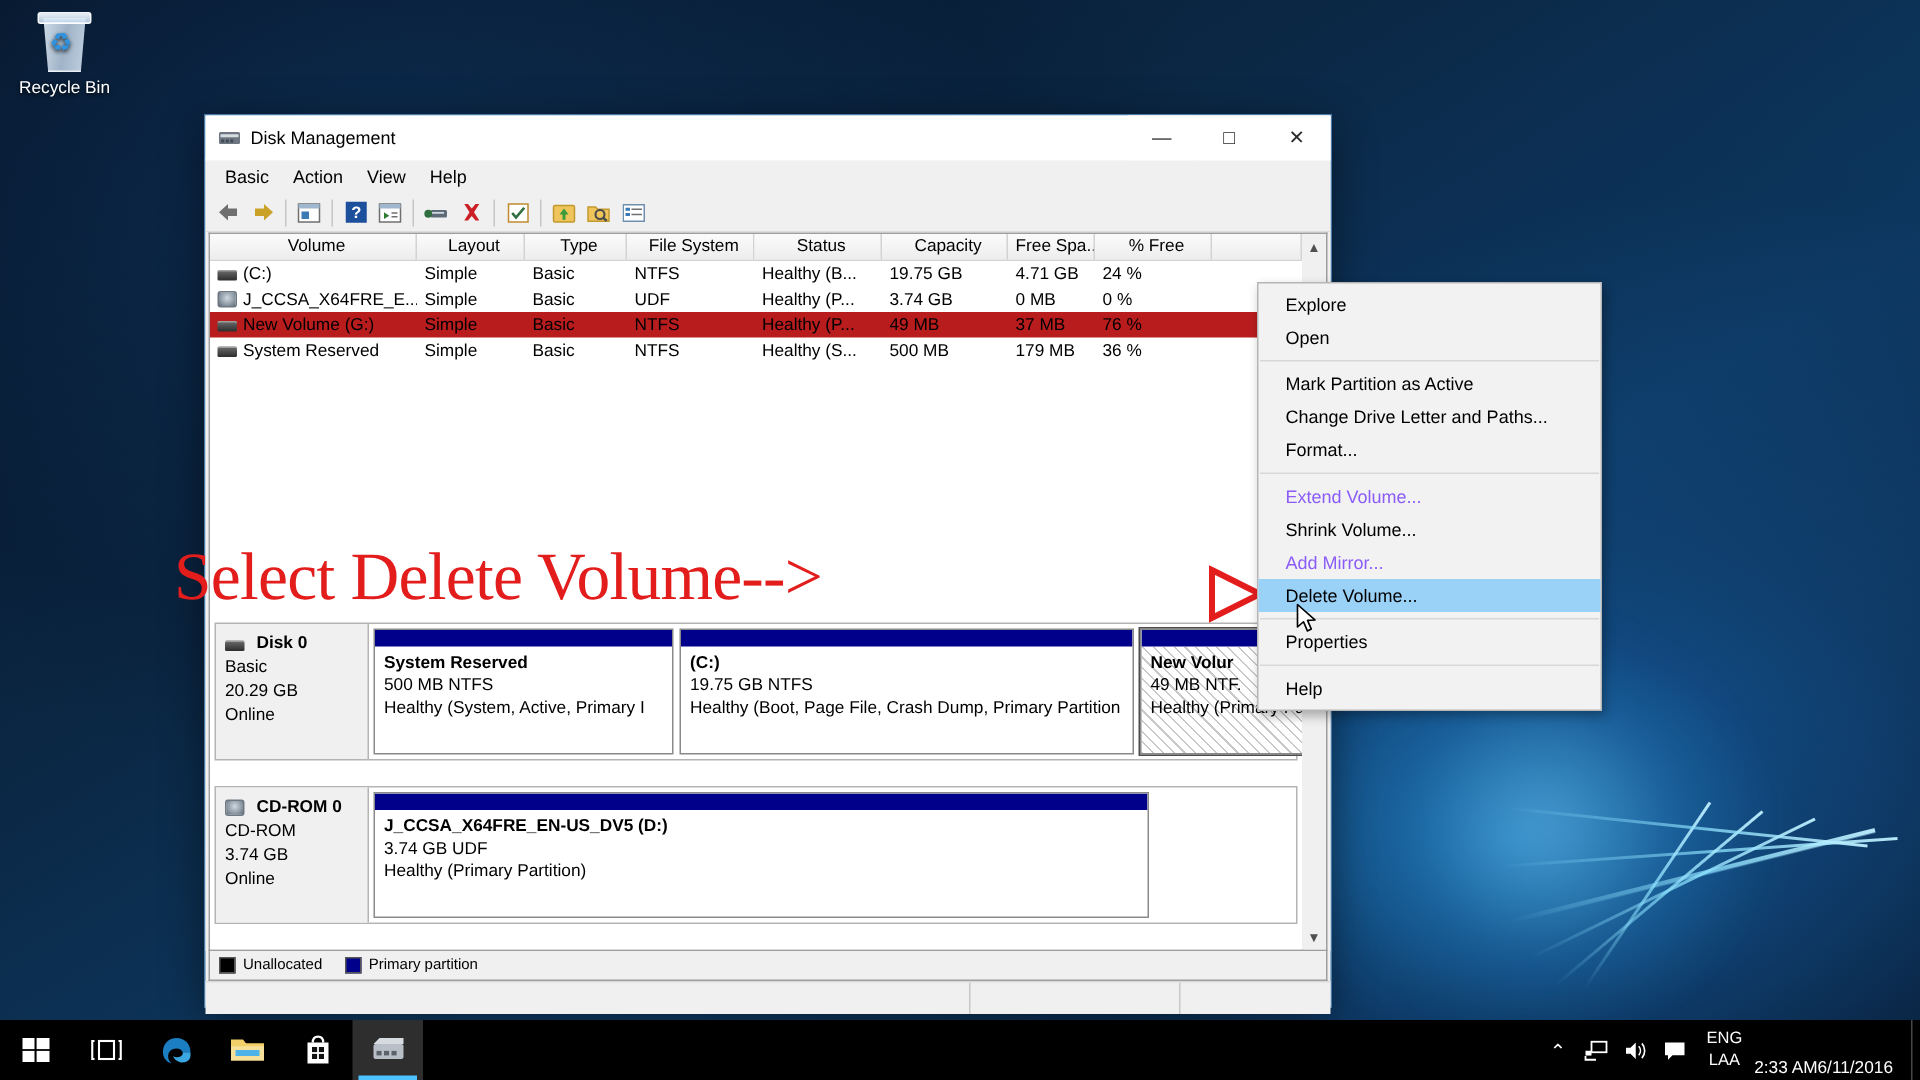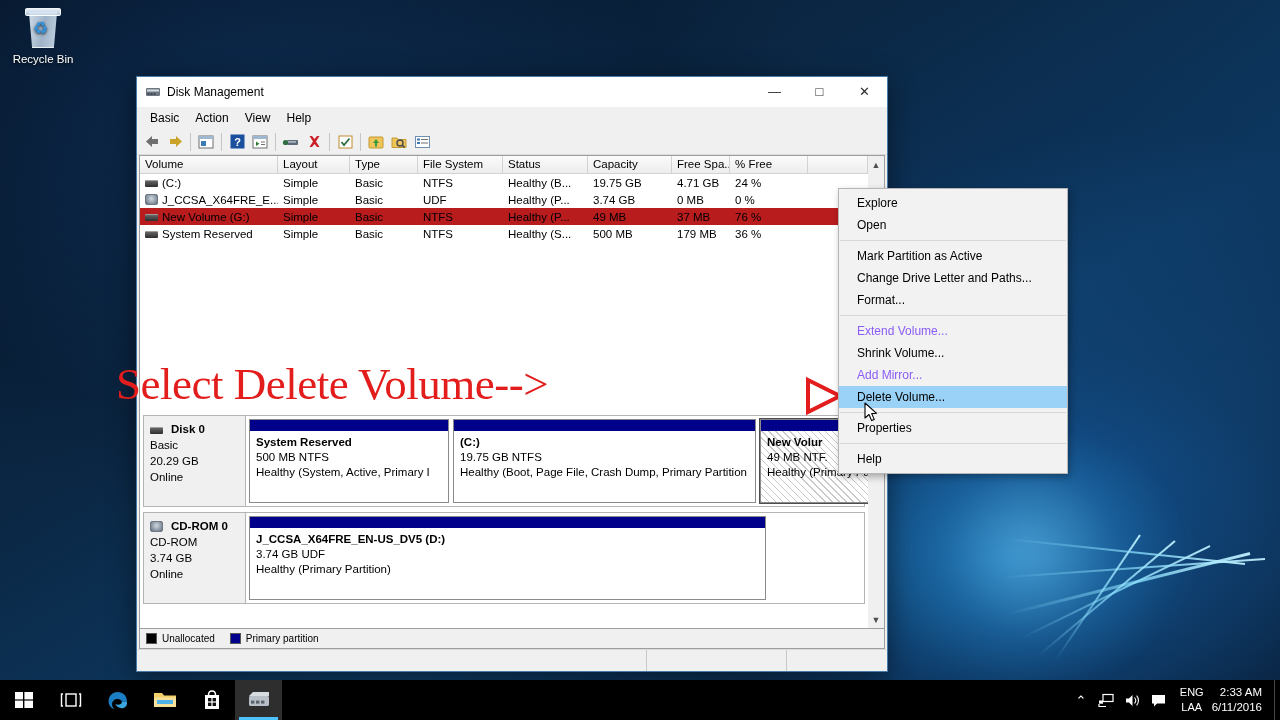--- a/index.html
+++ b/index.html
@@ -122,21 +122,21 @@
   .vscroll {
     width: 17px; background: #f0f0f0; border: 1px solid #9e9e9e; border-left: none;
     display: flex; flex-direction: column; justify-content: space-between; align-items: center;
   }
   .sc-arrow {
     width: 15px; height: 17px; display: flex; align-items: center; justify-content: center;
     color: #505050; font-size: 9px; background: #f0f0f0;
   }
 
   
-  .vol-table { height: 255px; display: flex; flex-direction: column; background: #fff; flex: none; }
+  .vol-table { height: 255px; display: flex; flex-direction: column; background: #fff; flex: none; text-align: center; }
   .vt-head { display: flex; height: 18px; background: #f0f0f0; border-bottom: 1px solid #d3d3d3; }
   .vt-th {
     font-size: 11.5px; color: #000; padding: 2px 0 0 5px;
     border-right: 1px solid #d3d3d3; overflow: hidden; white-space: nowrap;
     background: linear-gradient(180deg,#fbfbfb,#ededed);
   }
   .vt-row { display: flex; height: 17px; align-items: center; }
   .vt-row.selected { background: #b91c1c; }
   .vt-td {
     font-size: 11.5px; color: #000; padding-left: 5px; overflow: hidden; white-space: nowrap;
@@ -149,21 +149,21 @@
     box-shadow: inset 0 1px 0 rgba(255,255,255,0.35);
   }
   .ico-cd {
     background: radial-gradient(circle at 50% 40%, #cfd8e0 0%, #8e9aa6 60%, #5f6b77 100%);
     border-radius: 2px; height: 11px; border: 1px solid #6d7883;
   }
 
   
   .gfx { flex: 1; background: #fff; padding: 4px 3px 0 3px; overflow: hidden; }
   .disk-row {
-    display: flex; border: 1px solid #b4b4b4; background: #fff; margin-bottom: 5px; height: 92px;
+    display: flex; border: 1px solid #b4b4b4; background: #fff; margin-bottom: 17px; height: 92px;
   }
   .disk-info {
     width: 102px; flex: none; border-right: 1px solid #b4b4b4; padding: 5px 6px;
     background: #f0f0f0; font-size: 11.5px; color: #000; line-height: 16px;
   }
   .disk-title { font-weight: bold; display: flex; align-items: center; gap: 4px; }
   .disk-parts { flex: 1; display: flex; padding: 3px; gap: 4px; }
   .part {
     border: 1px solid #8a8a8a; background: #fff; display: flex; flex-direction: column;
     overflow: hidden; position: relative;
@@ -227,21 +227,21 @@
   }
   .tray-ico {
     width: 26px; height: 40px; display: flex; align-items: center; justify-content: center;
     color: #fff; font-size: 13px;
   }
   .tray-block {
     display: flex; flex-direction: column; justify-content: center; align-items: center;
     height: 40px; font-size: 11px; line-height: 15px; color: #fff; padding: 0 8px;
   }
   .tray-clock {
-    display: flex; flex-direction: column; justify-content: center; align-items: flex-end;
+    display: flex; flex-direction: row; justify-content: center; align-items: flex-end;
     height: 40px; font-size: 11.5px; line-height: 15px; color: #fff; padding-right: 12px;
   }
   #show-desktop { width: 6px; height: 40px; border-left: 1px solid #464646; }
 </style>
 </head>
 <body>
 
 <div id="desktop">
   <div class="glow" style="left:880px; top:420px; width:300px; height:260px;"></div>
   <div class="ray" style="left:1000px; top:545px; width:210px; height:2px; transform: rotate(-26deg);"></div>

